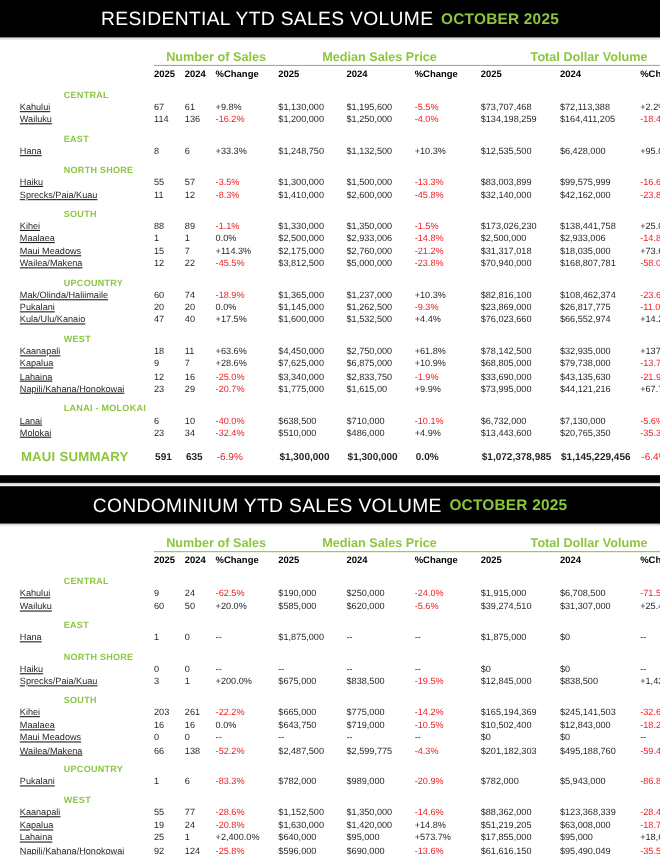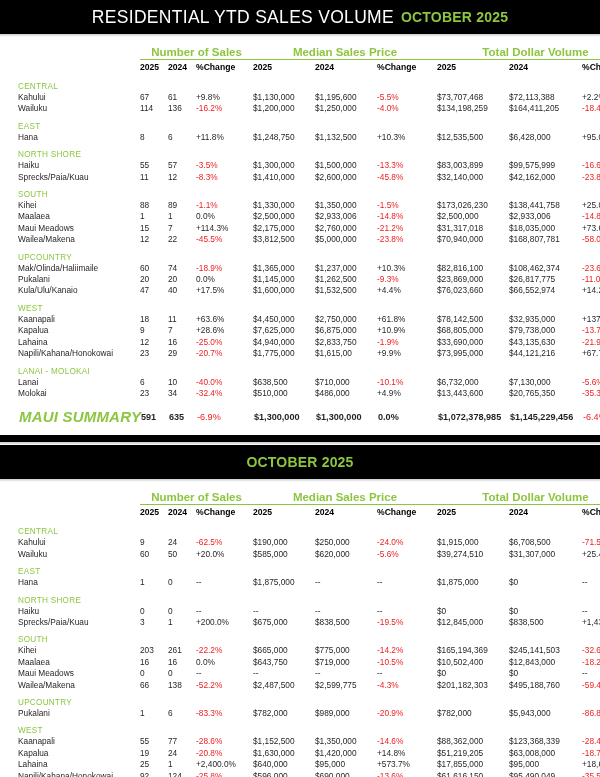--- a/index.html
+++ b/index.html
@@ -101,59 +101,60 @@
 
   
   .region-row td {
     padding: 6px 0 0 0;
   }
   .region-row.first td {
     padding-top: 4px;
   }
   .region-name {
     color: #8CC63F;
-    font-weight: normal;
+    font-weight: bold;
     font-size: 8.2px;
     letter-spacing: 0.25px;
     line-height: 11px;
+    margin-left: 40px;
   }
 
   
   tr.data-row td {
     padding: 0;
     height: 11.4px;
     line-height: 11.4px;
     color: #231F20;
     font-size: 8.3px;
     white-space: nowrap;
     overflow: visible;
   }
   td.area {
     color: #231F20;
     font-size: 8.4px;
+    text-decoration: underline;
   }
   td.num { text-align: left; }
 
   .neg { color: #ED2024; }
   .pos { color: #231F20; }
   .dash { color: #231F20; }
 
   
   tr.summary-row td {
     padding-top: 9px;
     font-weight: bold;
     font-size: 9.1px;
     color: #000000;
     white-space: nowrap;
   }
   tr.summary-row td.sum-label {
     color: #8CC63F;
-    font-size: 15px;
+    font-size: 12px;
     letter-spacing: 0.2px;
-    font-style: italic;
   }
   tr.summary-row td .neg { color: #ED2024; font-weight: normal; }
 
   .sep-bar {
     height: 7px;
     background: #000000;
     margin-top: 9px;
   }
   .sep-shadow {
     height: 3px;
@@ -240,21 +241,21 @@
               <td class="num "><span class="pos">$164,411,205</span></td>
               <td class="num "><span class="neg">-18.4%</span></td>
             </tr>
             <tr class="region-row">
               <td colspan="10"><span class="region-name">EAST</span></td>
             </tr>
             <tr class="data-row">
               <td class="area">Hana</td>
               <td class="num "><span class="pos">8</span></td>
               <td class="num "><span class="pos">6</span></td>
-              <td class="num "><span class="pos">+11.8%</span></td>
+              <td class="num "><span class="pos">+33.3%</span></td>
               <td class="num "><span class="pos">$1,248,750</span></td>
               <td class="num "><span class="pos">$1,132,500</span></td>
               <td class="num "><span class="pos">+10.3%</span></td>
               <td class="num "><span class="pos">$12,535,500</span></td>
               <td class="num "><span class="pos">$6,428,000</span></td>
               <td class="num "><span class="pos">+95.0%</span></td>
             </tr>
             <tr class="region-row">
               <td colspan="10"><span class="region-name">NORTH SHORE</span></td>
             </tr>
@@ -397,21 +398,21 @@
               <td class="num "><span class="pos">+10.9%</span></td>
               <td class="num "><span class="pos">$68,805,000</span></td>
               <td class="num "><span class="pos">$79,738,000</span></td>
               <td class="num "><span class="neg">-13.7%</span></td>
             </tr>
             <tr class="data-row">
               <td class="area">Lahaina</td>
               <td class="num "><span class="pos">12</span></td>
               <td class="num "><span class="pos">16</span></td>
               <td class="num "><span class="neg">-25.0%</span></td>
-              <td class="num "><span class="pos">$4,940,000</span></td>
+              <td class="num "><span class="pos">$3,340,000</span></td>
               <td class="num "><span class="pos">$2,833,750</span></td>
               <td class="num "><span class="neg">-1.9%</span></td>
               <td class="num "><span class="pos">$33,690,000</span></td>
               <td class="num "><span class="pos">$43,135,630</span></td>
               <td class="num "><span class="neg">-21.9%</span></td>
             </tr>
             <tr class="data-row">
               <td class="area">Napili/Kahana/Honokowai</td>
               <td class="num "><span class="pos">23</span></td>
               <td class="num "><span class="pos">29</span></td>
@@ -461,20 +462,21 @@
               <td class="num "><span class="pos">$1,072,378,985</span></td>
               <td class="num "><span class="pos">$1,145,229,456</span></td>
               <td class="num "><span class="neg">-6.4%</span></td>
             </tr>
           </tbody>
         </table>
       </div>
       <div class="sep-bar"></div>
       <div class="sep-shadow"></div>
       <div class="banner">
+        <span class="b-main">CONDOMINIUM YTD SALES VOLUME</span>
         <span class="b-accent">OCTOBER 2025</span>
       </div>
       <div class="banner-shadow"></div>
       <div class="tbl-top-pad"></div>
       <div class="tbl-wrap">
         <table class="sales">
           <colgroup>
             <col class="c-region">
             <col class="c-n25">
             <col class="c-n24">

